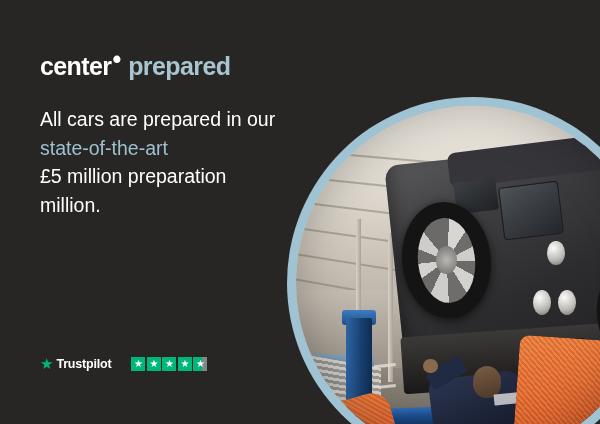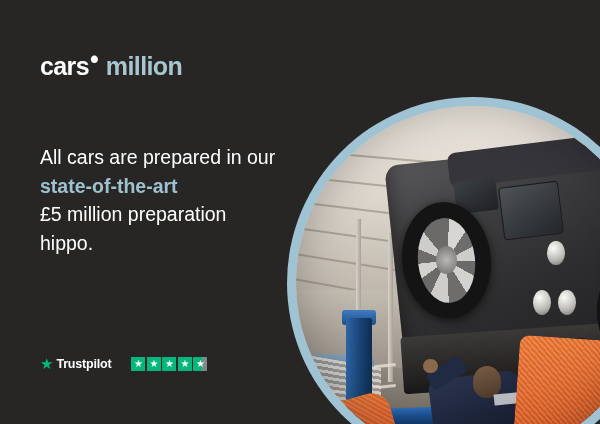--- a/index.html
+++ b/index.html
@@ -272,25 +272,24 @@
     letter-spacing:-0.6px; margin-left:7px;
   }
 
   .headline {
     position:absolute; left:40px; top:105px;
     width:265px;
     font-size:19.5px;
     line-height:28.5px;
     color:#ffffff;
     font-weight:400;
-    margin-top:38px;
   }
   .headline .hl-accent {
     color:#9FC0CF;
-    font-weight:700;
+    font-weight:400;
   }
 
   
   .trustpilot {
     position:absolute; left:40px; top:356px;
     display:flex; align-items:center;
   }
   .tp-star {
     color:#00B67A; font-size:15px; line-height:1;
     margin-right:3px;
@@ -369,30 +368,30 @@
       <div class="ramp ramp-right"></div>
 
       <div class="vignette"></div>
     </div>
   </div>
 </div>
 
 <div class="content">
 
   <div class="logo-row">
-    <span class="logo-hippo">cars</span>
+    <span class="logo-hippo">center</span>
     <span class="logo-tm">•</span>
-    <span class="logo-approved">million</span>
+    <span class="logo-approved">prepared</span>
   </div>
 
   <div class="headline">
     <span>All cars are prepared in our</span><br>
     <span class="hl-accent">state-of-the-art</span><br>
     <span>£5 million preparation</span><br>
-    <span>hippo.</span>
+    <span>million.</span>
   </div>
 
   <div class="trustpilot">
     <span class="tp-star">★</span>
     <span class="tp-word">Trustpilot</span>
     <span class="tp-stars">
       <span class="tp-box">
           <span>★</span>
         </span>
       <span class="tp-box">

